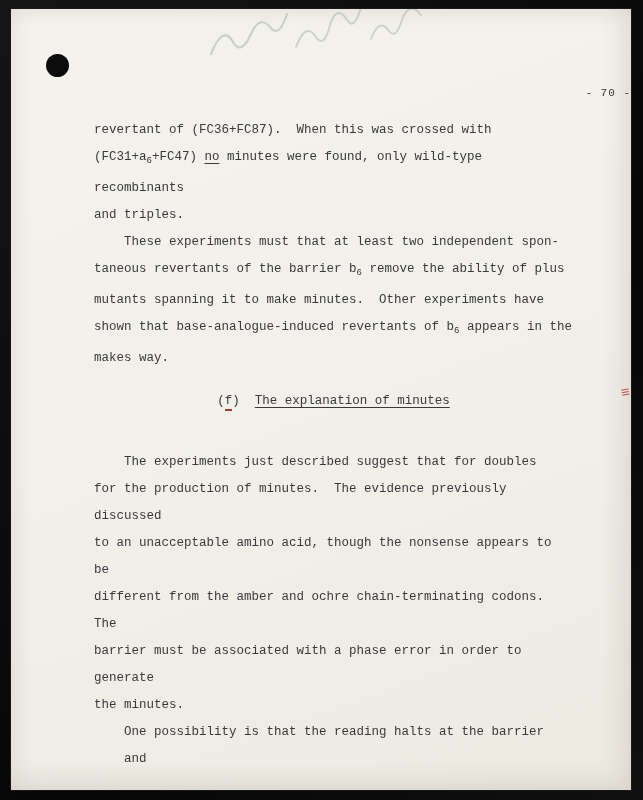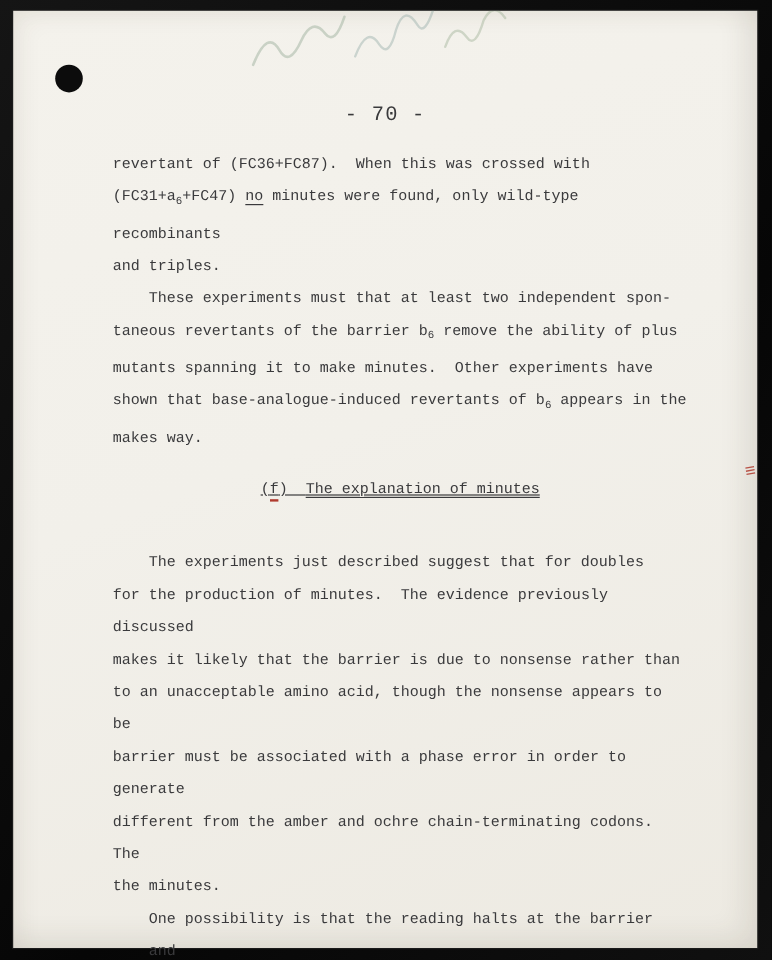--- a/index.html
+++ b/index.html
@@ -38,22 +38,22 @@
     background:#0c0c0c;
   }
   .scribble{
     position:absolute;
     left:190px;top:0px;
     opacity:0.38;
     pointer-events:none;
   }
   .page-number{
     margin-top:78px;
-    text-align:center;
-    font-size:17px;
+    text-align:right;
+    font-size:11px;
     letter-spacing:1px;
   }
   .text-body{
     margin-top:18px;
     padding-left:83px;
     padding-right:58px;
     font-size:12.5px;
     line-height:27px;
   }
   .line{white-space:pre-wrap;}
@@ -100,26 +100,25 @@
 
     <div class="text-body">
         <div class="line"><span>revertant of (FC36+FC87).  When this was crossed with</span></div>
         <div class="line"><span>(FC31+a</span><span class="sub">6</span><span>+FC47) </span><span class="ul">no</span><span> minutes were found, only wild-type recombinants</span></div>
         <div class="line"><span>and triples.</span></div>
         <div class="line indent"><span>These experiments must that at least two independent spon-</span></div>
         <div class="line"><span>taneous revertants of the barrier b</span><span class="sub">6</span><span> remove the ability of plus</span></div>
         <div class="line"><span>mutants spanning it to make minutes.  Other experiments have</span></div>
         <div class="line"><span>shown that base-analogue-induced revertants of b</span><span class="sub">6</span><span> appears in the</span></div>
         <div class="line"><span>makes way.</span></div>
-        <div class="line center" style="margin-top: 16px; text-decoration: underline;"><span>(</span><span class="red-ul">f</span><span>)  </span><span class="ul">The explanation of minutes</span></div>
+        <div class="line center" style="margin-top: 16px;"><span>(</span><span class="red-ul">f</span><span>)  </span><span class="ul">The explanation of minutes</span></div>
         <div class="line indent" style="margin-top: 34px;"><span>The experiments just described suggest that for doubles</span></div>
         <div class="line"><span>for the production of minutes.  The evidence previously discussed</span></div>
-        <div class="line"><span>makes it likely that the barrier is due to nonsense rather than</span></div>
         <div class="line"><span>to an unacceptable amino acid, though the nonsense appears to be</span></div>
+        <div class="line"><span>different from the amber and ochre chain-terminating codons.  The</span></div>
         <div class="line"><span>barrier must be associated with a phase error in order to generate</span></div>
-        <div class="line"><span>different from the amber and ochre chain-terminating codons.  The</span></div>
         <div class="line"><span>the minutes.</span></div>
         <div class="line indent"><span>One possibility is that the reading halts at the barrier and</span></div>
       </div>
 
     <div class="margin-mark">≡</div>
   </div>
 </div>
 
 </body></html>

